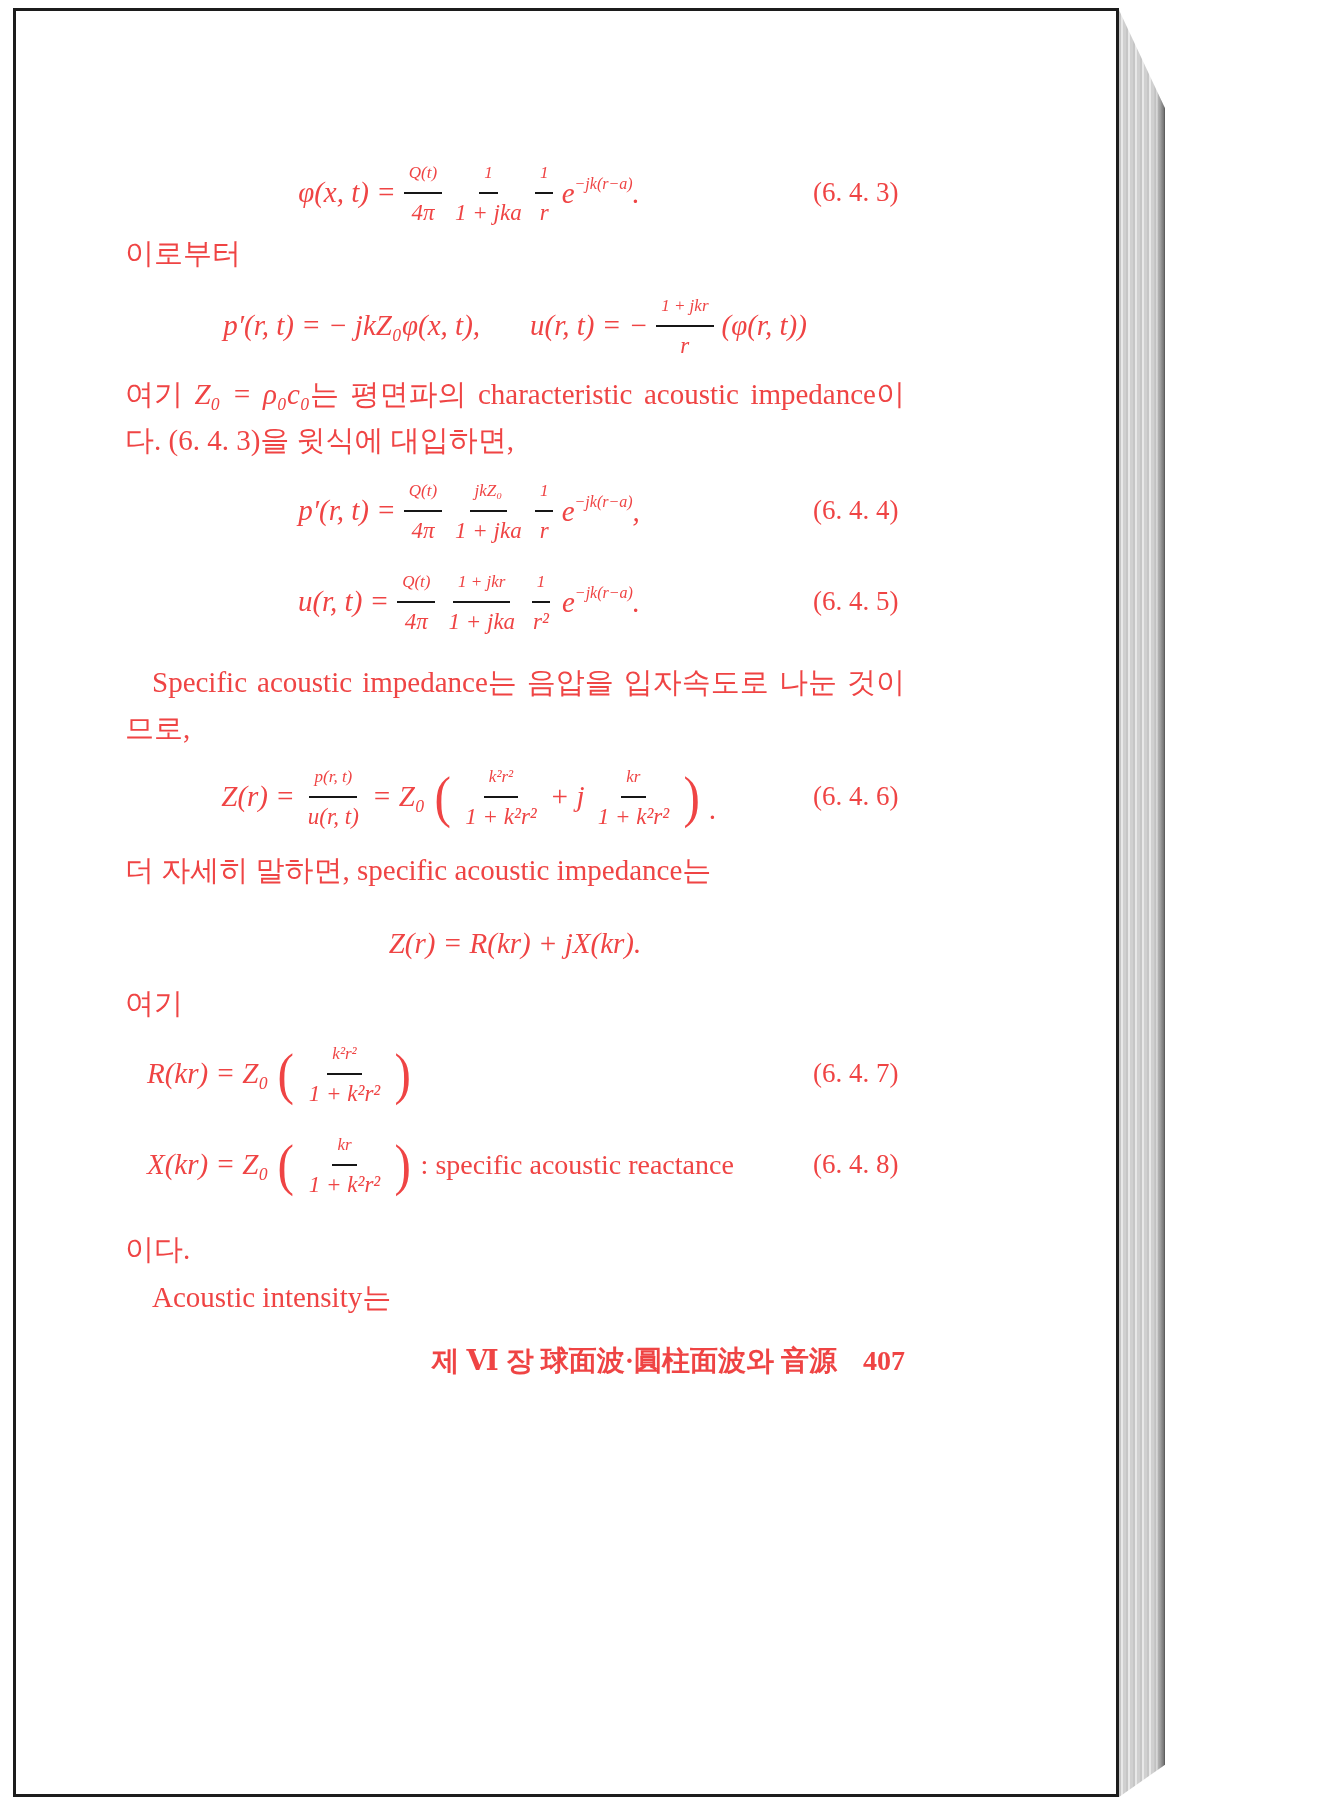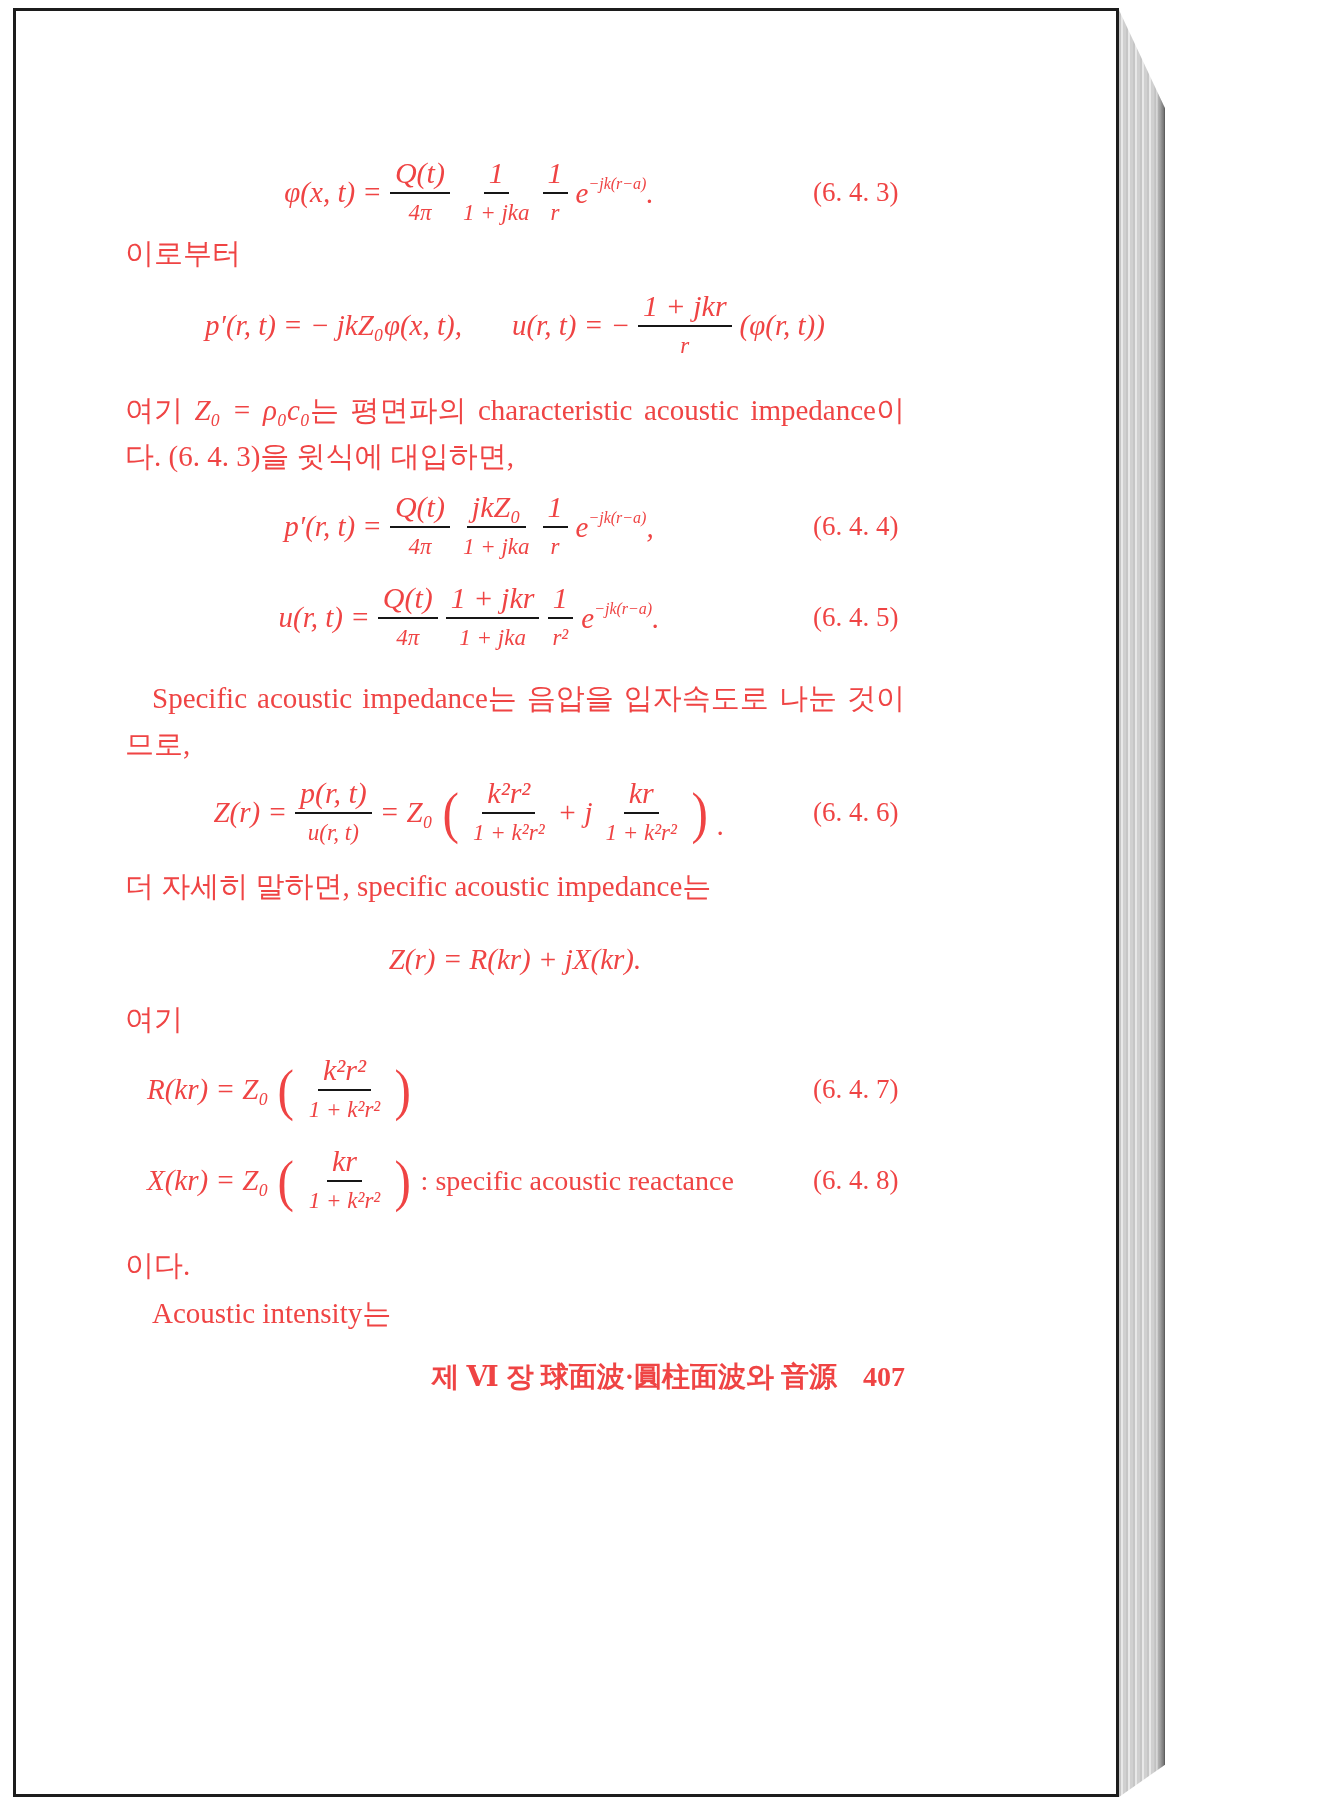--- a/index.html
+++ b/index.html
@@ -28,21 +28,21 @@
   .imath { font-style:italic; }
   .eqrow { display:flex; align-items:center; }
   .eqbody { flex:1; display:flex; justify-content:center; align-items:center; gap:8px; min-height:72px; }
   .eqbody.leftalign { justify-content:flex-start; padding-left:22px; }
   .eqbody.short { min-height:46px; }
   .eqtag { width:92px; text-align:left; font-size:27px; white-space:nowrap; }
   .m { font-style:italic; font-size:29px; white-space:nowrap; }
   .lab { font-style:normal; font-size:28px; white-space:nowrap; }
   .frac { display:inline-flex; flex-direction:column; align-items:center; }
   .frac .top {
-    display:block; font-style:italic; font-size:30px; line-height:34px;
+    display:block; font-style:italic; font-size:17px; line-height:34px;
     padding:1px 5px 2px 5px; border-bottom:2px solid #161616; text-align:right; white-space:nowrap;
   }
   .frac .bot {
     display:block; font-style:italic; font-size:23px; line-height:34px;
     padding:2px 5px 0 5px; text-align:center; white-space:nowrap;
   }
   .grp { white-space:nowrap; font-style:italic; font-size:29px; }
   .sup { font-size:16px; vertical-align:14px; font-style:italic; }
   .bigp { font-size:58px; line-height:58px; font-style:normal; transform:scaleX(0.85); }
   .taillow { align-self:flex-end; padding-bottom:8px; }
@@ -88,21 +88,21 @@
           <span class="spacer"></span>
           <span class="m">u(r, t) = −</span>
           <span class="frac">
             <span class="top">1 + jkr</span>
             <span class="bot">r</span>
           </span>
           <span class="m">(φ(r, t))</span>
         </div>
       </div>
 
-      <div class="para" style="margin-top:24px"><span>여기 </span><span class="imath">Z₀ = ρ₀c₀</span><span>는 평면파의 characteristic acoustic impedance이다. (6. 4. 3)을 윗식에 대입하면,</span></div>
+      <div class="para" style="margin-top:8px"><span>여기 </span><span class="imath">Z₀ = ρ₀c₀</span><span>는 평면파의 characteristic acoustic impedance이다. (6. 4. 3)을 윗식에 대입하면,</span></div>
 
       <div class="eqrow" style="margin-top:10px">
         <div class="eqbody">
           <span class="m">p′(r, t) =</span>
           <span class="frac">
             <span class="top">Q(t)</span>
             <span class="bot">4π</span>
           </span>
           <span class="frac">
             <span class="top">jkZ₀</span>

